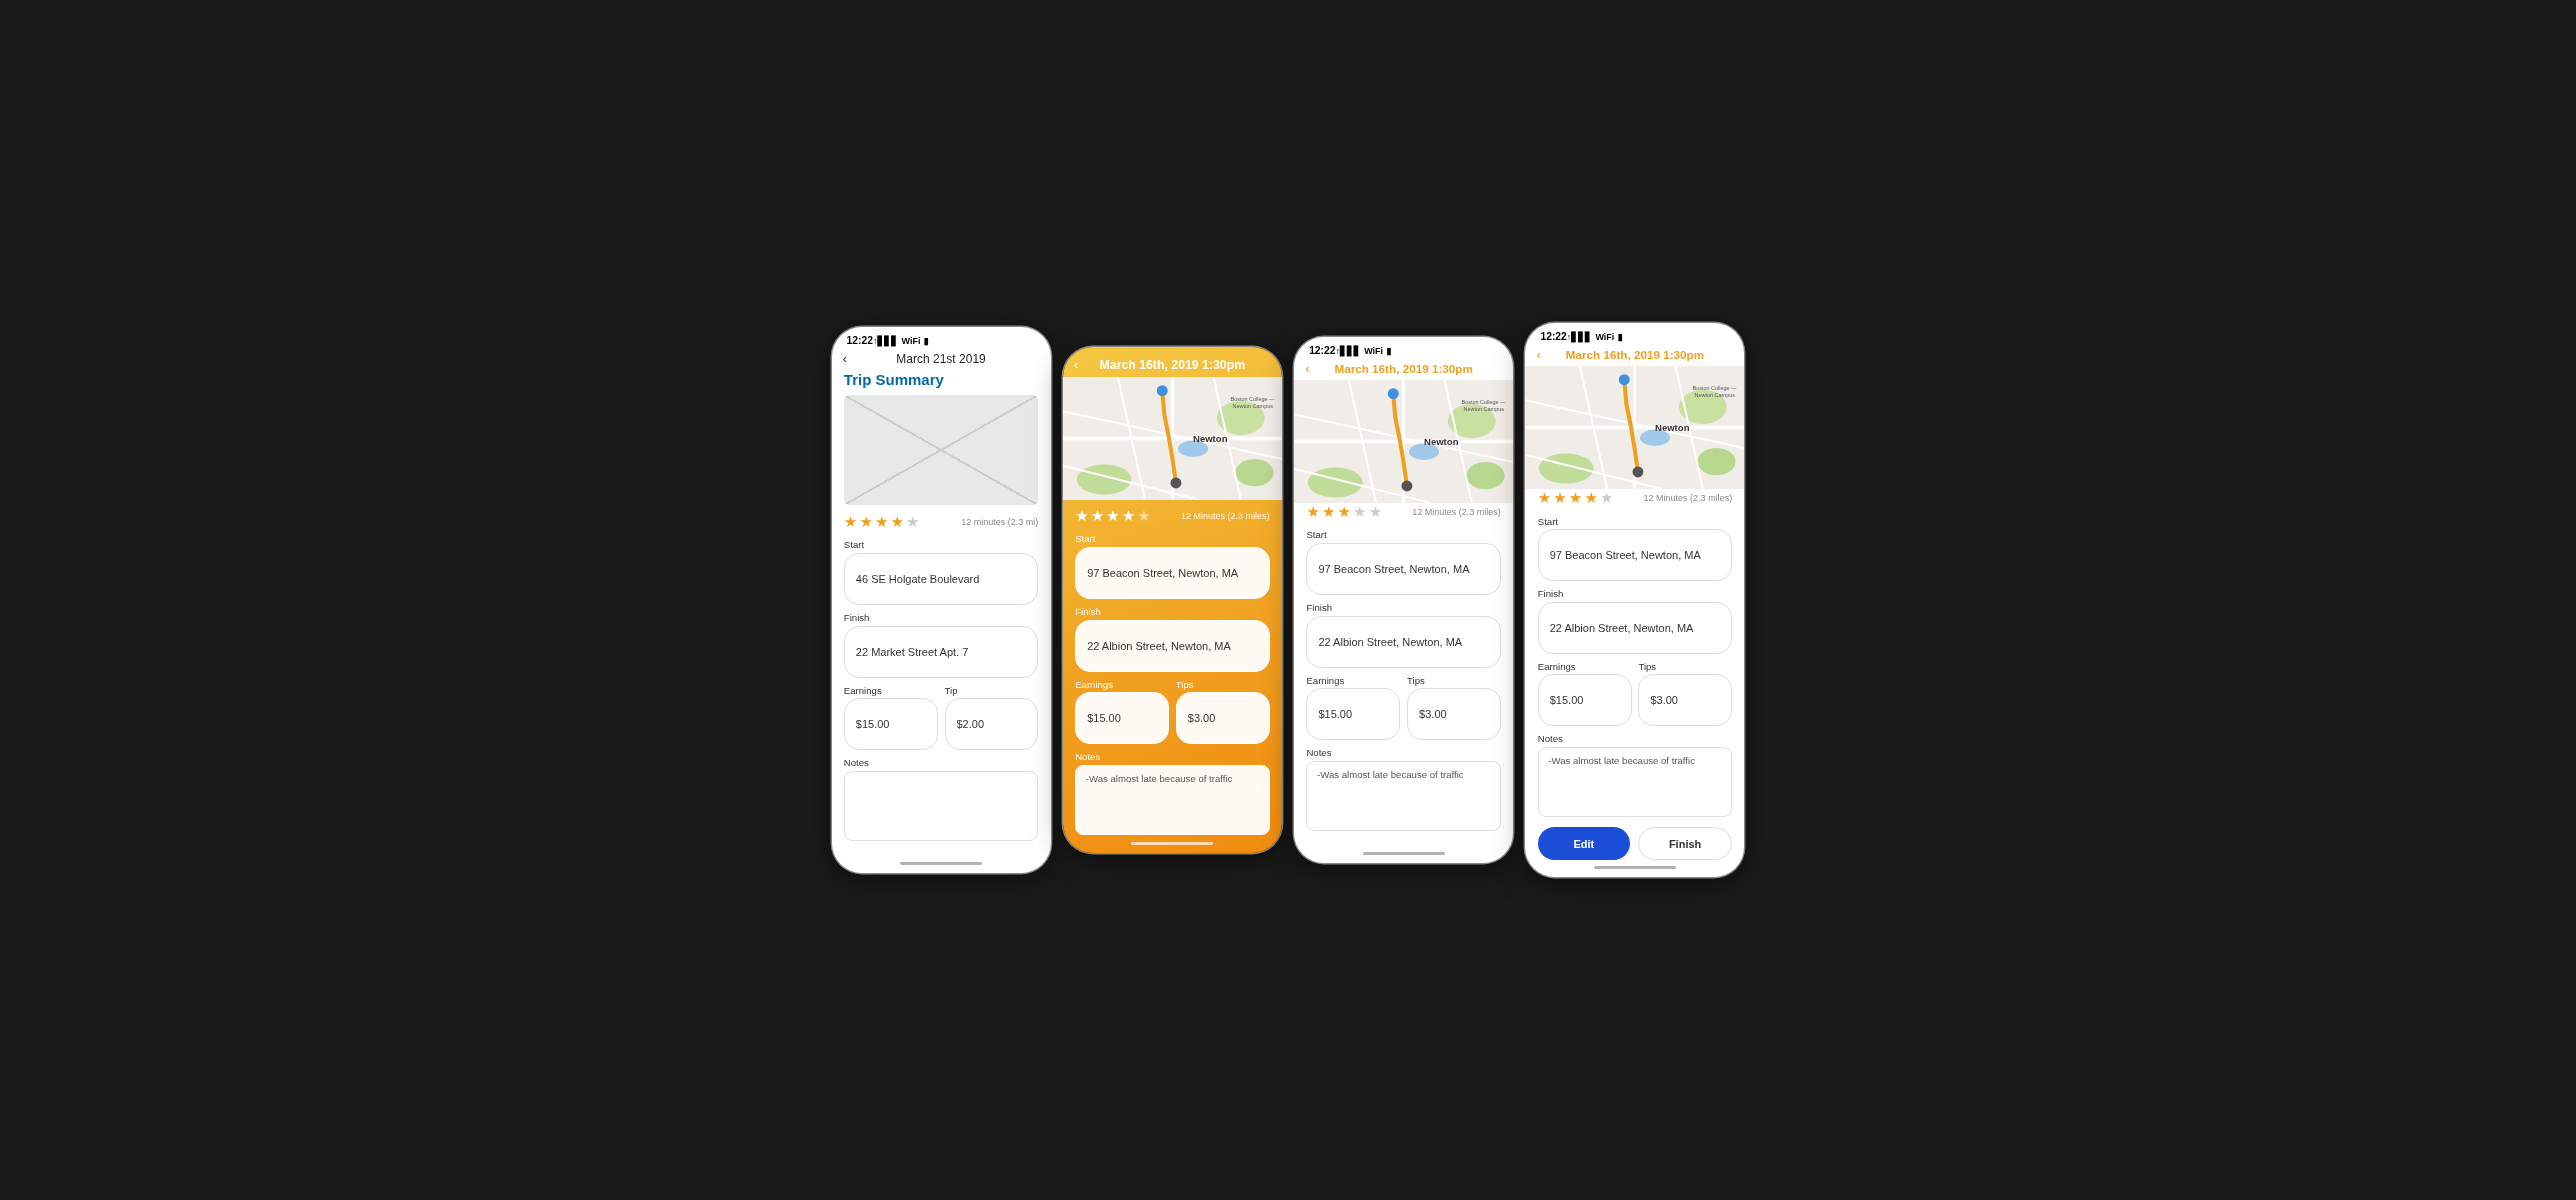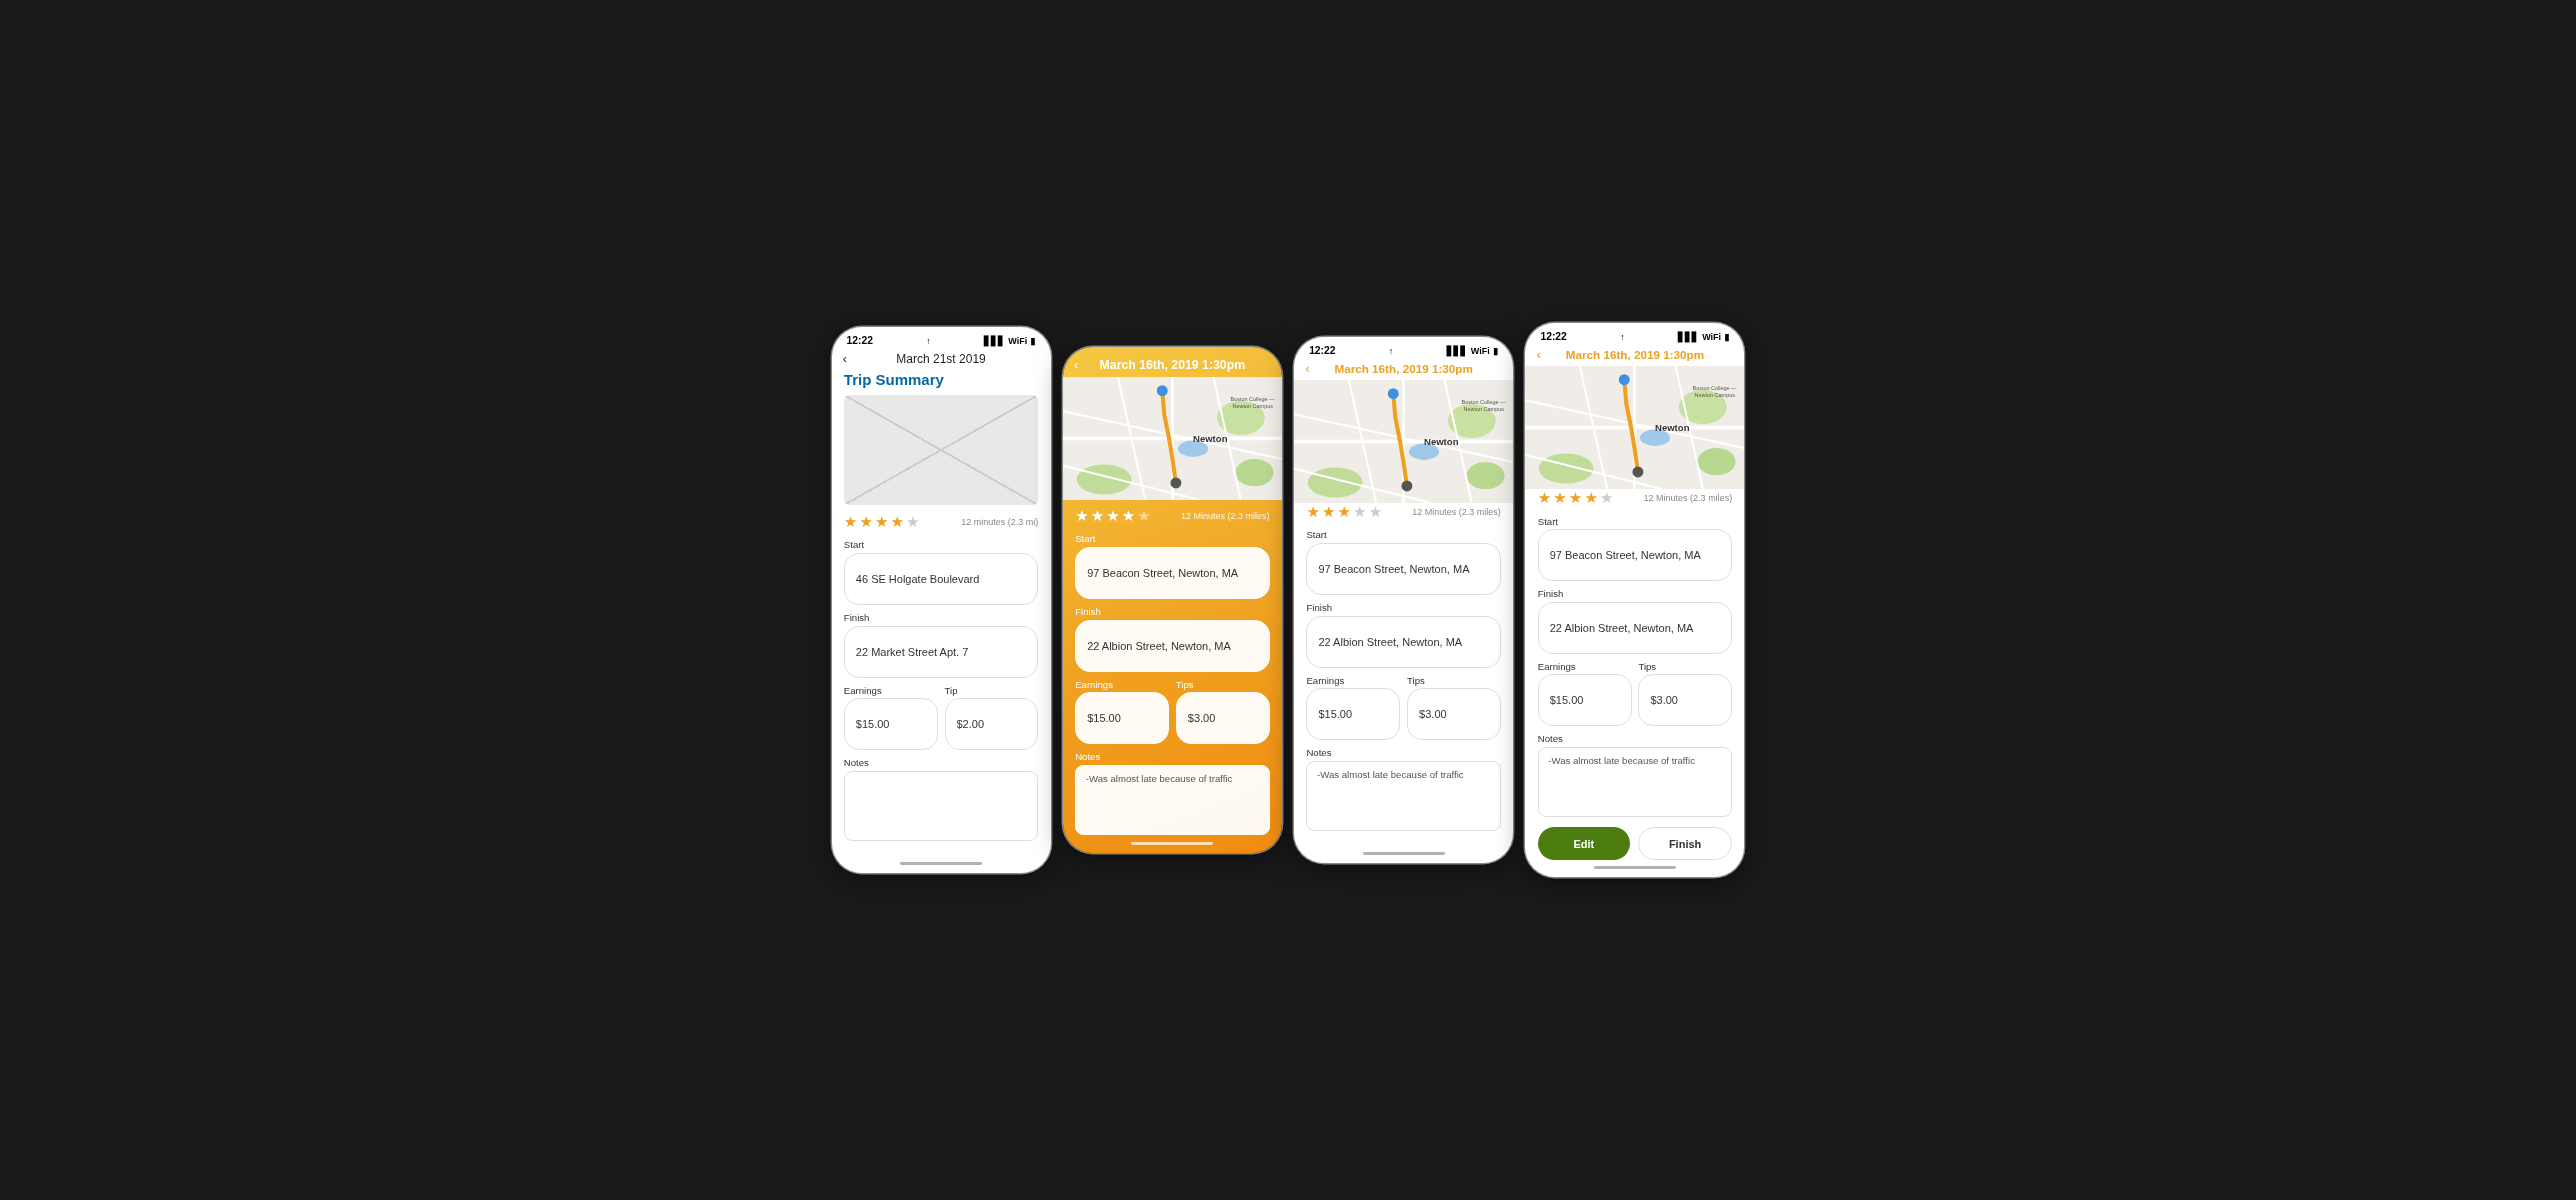--- a/index.html
+++ b/index.html
@@ -32,21 +32,20 @@
     }
 
     
     .phone.orange-bg {
       background: linear-gradient(160deg, #f5c842 0%, #f0a020 60%, #f08c10 100%);
     }
 
     
     .status-bar {
       display: flex;
-      justify-content: space-between;
       align-items: center;
       padding: 8.2px 15px 2.7px 15px;
       font-size: 9px;
       font-weight: 600;
     }
     .status-bar .time { font-weight: 700; font-size: 10.3px; }
     .status-bar .icons { display: flex; gap: 3.4px; align-items: center; font-size: 9px; }
 
     
     .nav-bar {
@@ -201,21 +200,21 @@
     }
 
     
     .bottom-buttons {
       display: flex;
       gap: 8.2px;
       padding: 8.2px 12.3px 0 12.3px;
     }
     .btn-edit {
       flex: 1;
-      background: #4d7c0f;
+      background: #1d4ed8;
       color: #fff;
       border: none;
       border-radius: 16.5px;
       padding: 9.6px;
       font-size: 11px;
       font-weight: 600;
       cursor: pointer;
     }
     .btn-delete {
       flex: 1;

